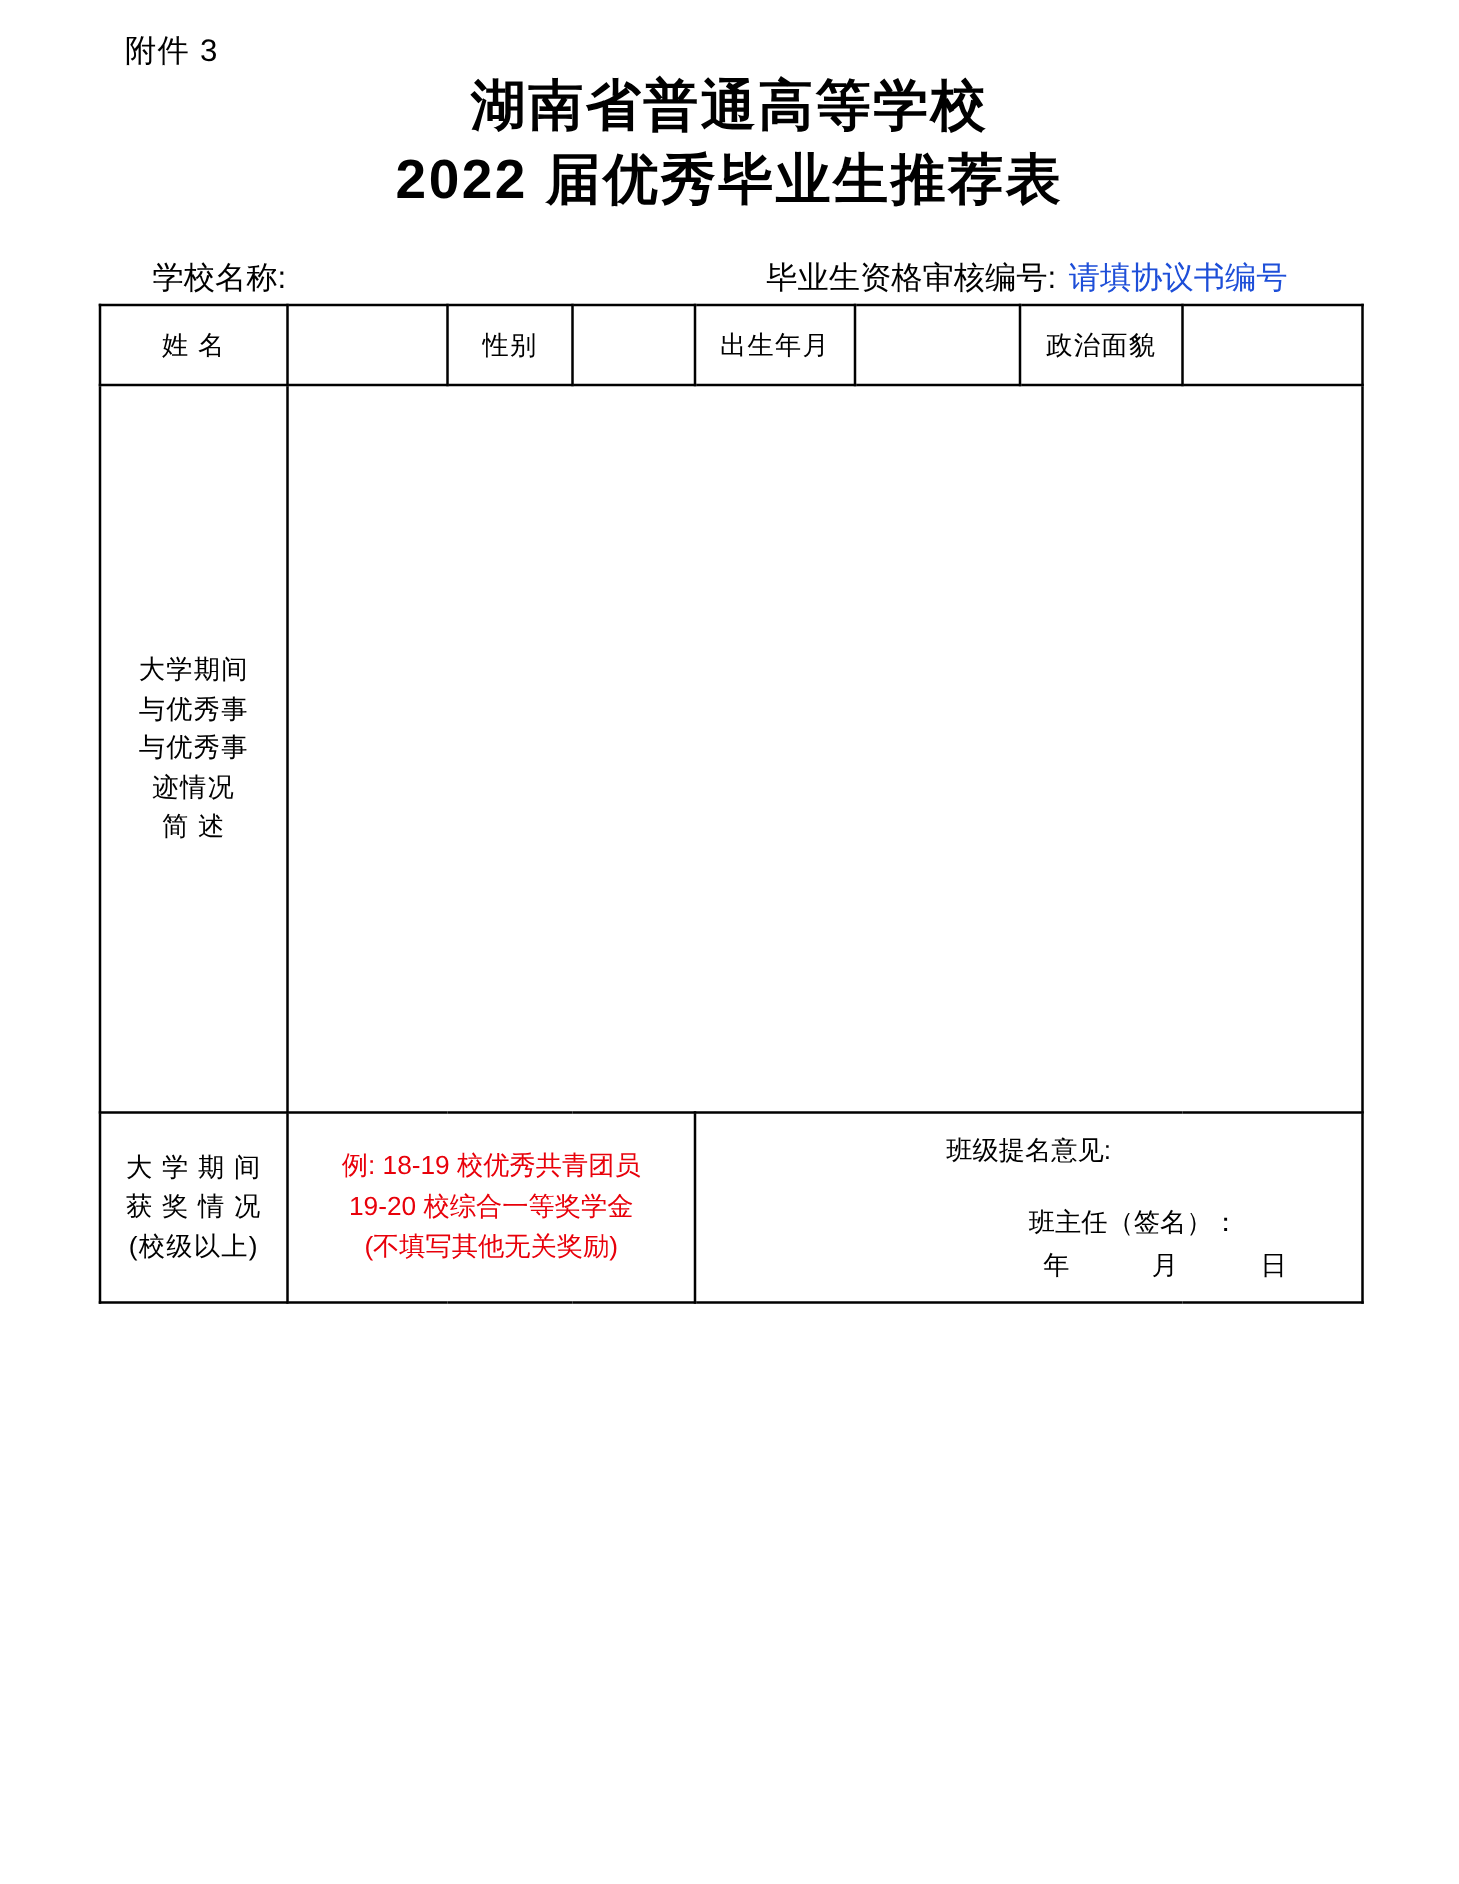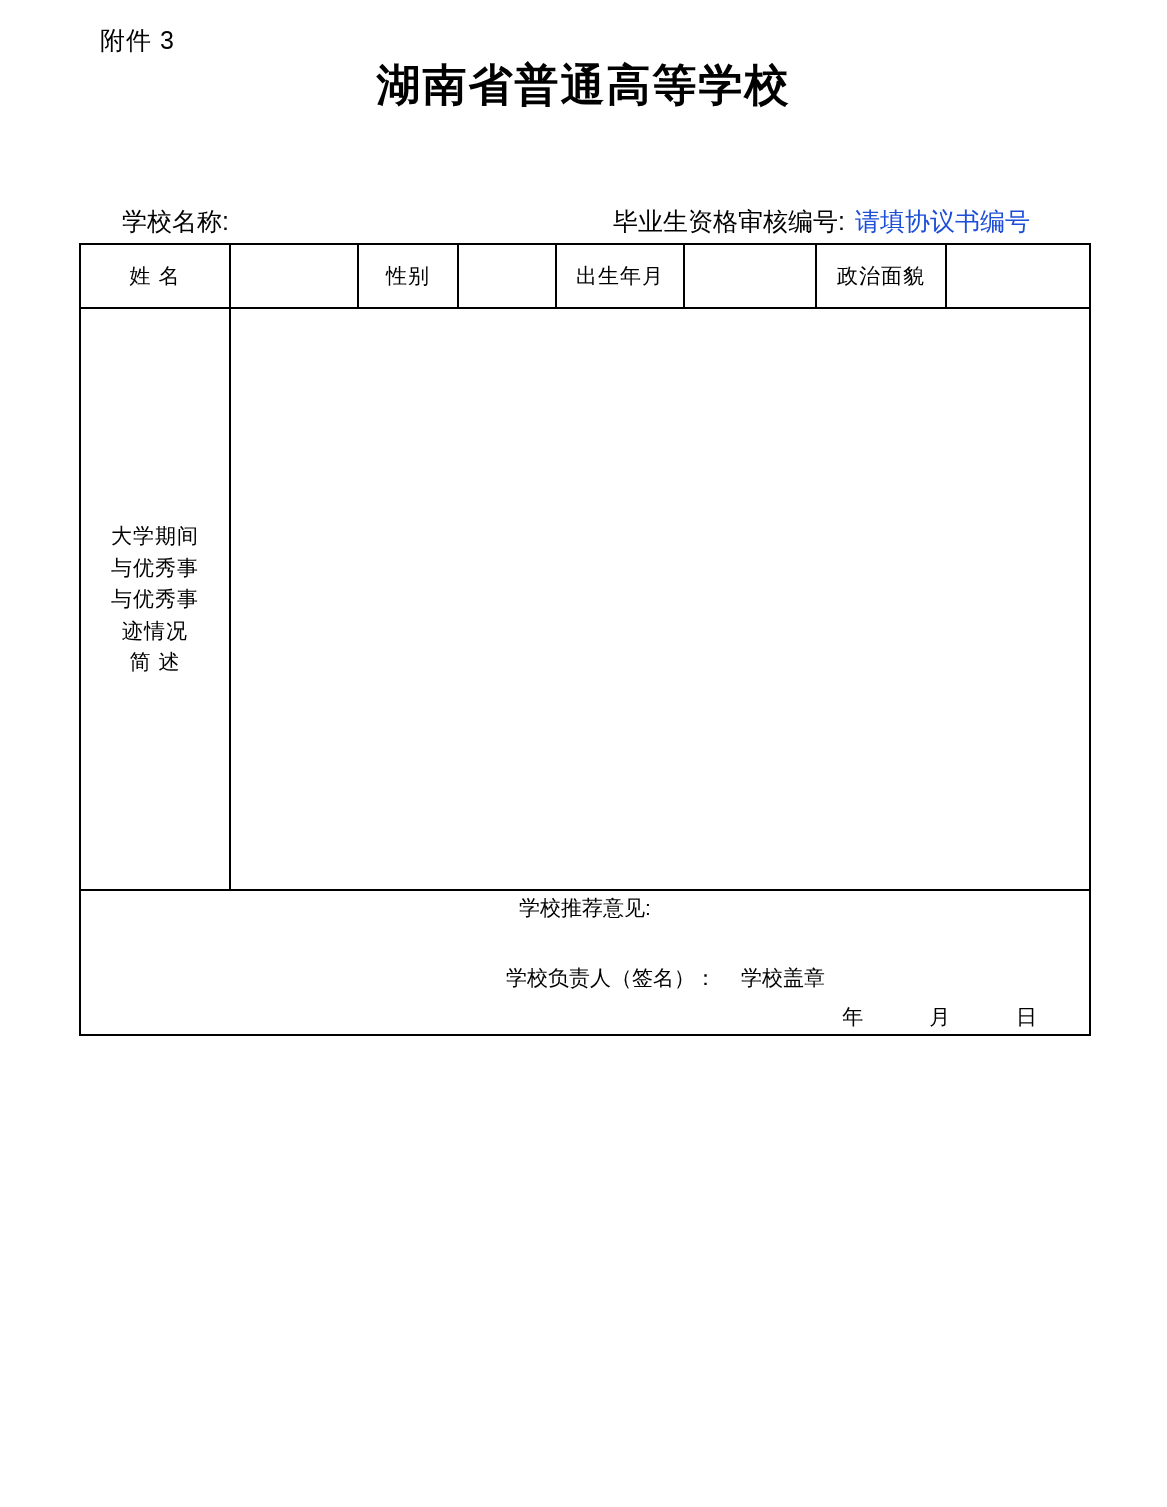--- a/index.html
+++ b/index.html
@@ -157,20 +157,21 @@
 </style>
 </head>
 <body>
 
 <div class="page">
 
   <div class="attachment-label">附件 3</div>
 
   <div class="title-block">
     <div class="title-line">湖南省普通高等学校</div>
+    <div class="title-line">2022 届优秀毕业生推荐表</div>
   </div>
 
   <div class="meta-row">
     <div class="school-name">学校名称:</div>
     <div class="audit-no">
       <span>毕业生资格审核编号:</span><span class="red">请填协议书编号</span>
     </div>
   </div>
 
   <table class="form">
@@ -202,28 +203,35 @@
       <td class="brief-label">
         <div>大学期间</div>
         <div>与优秀事</div>
         <div>与优秀事</div>
         <div>迹情况</div>
         <div>简  述</div>
       </td>
       <td class="brief-body" colspan="7"></td>
     </tr>
 
-
-
     <tr>
-      <td class="section-cell school-sec" colspan="8">
-        <span>学校推荐意见:</span>
-        <span class="row-two">
-          <span class="left indent">学校负责人（签名）：</span>
-          <span class="right">学校盖章</span>
-        </span>
-        <span class="date-line">年  月  日</span>
+      <td class="award-label">
+        <div>大 学 期 间</div>
+        <div>获 奖 情 况</div>
+        <div>(校级以上)</div>
+      </td>
+      <td class="award-example" colspan="3">
+        <div>例: 18-19 校优秀共青团员</div>
+        <div>19-20 校综合一等奖学金</div>
+        <div>(不填写其他无关奖励)</div>
+      </td>
+      <td class="nomination" colspan="4">
+        <div>班级提名意见:</div>
+        <div class="sig">班主任（签名）：</div>
+        <div class="date">年  月  日</div>
       </td>
     </tr>
+
+
 
   </tbody>
     </table>
 </div>
 
 </body></html>

